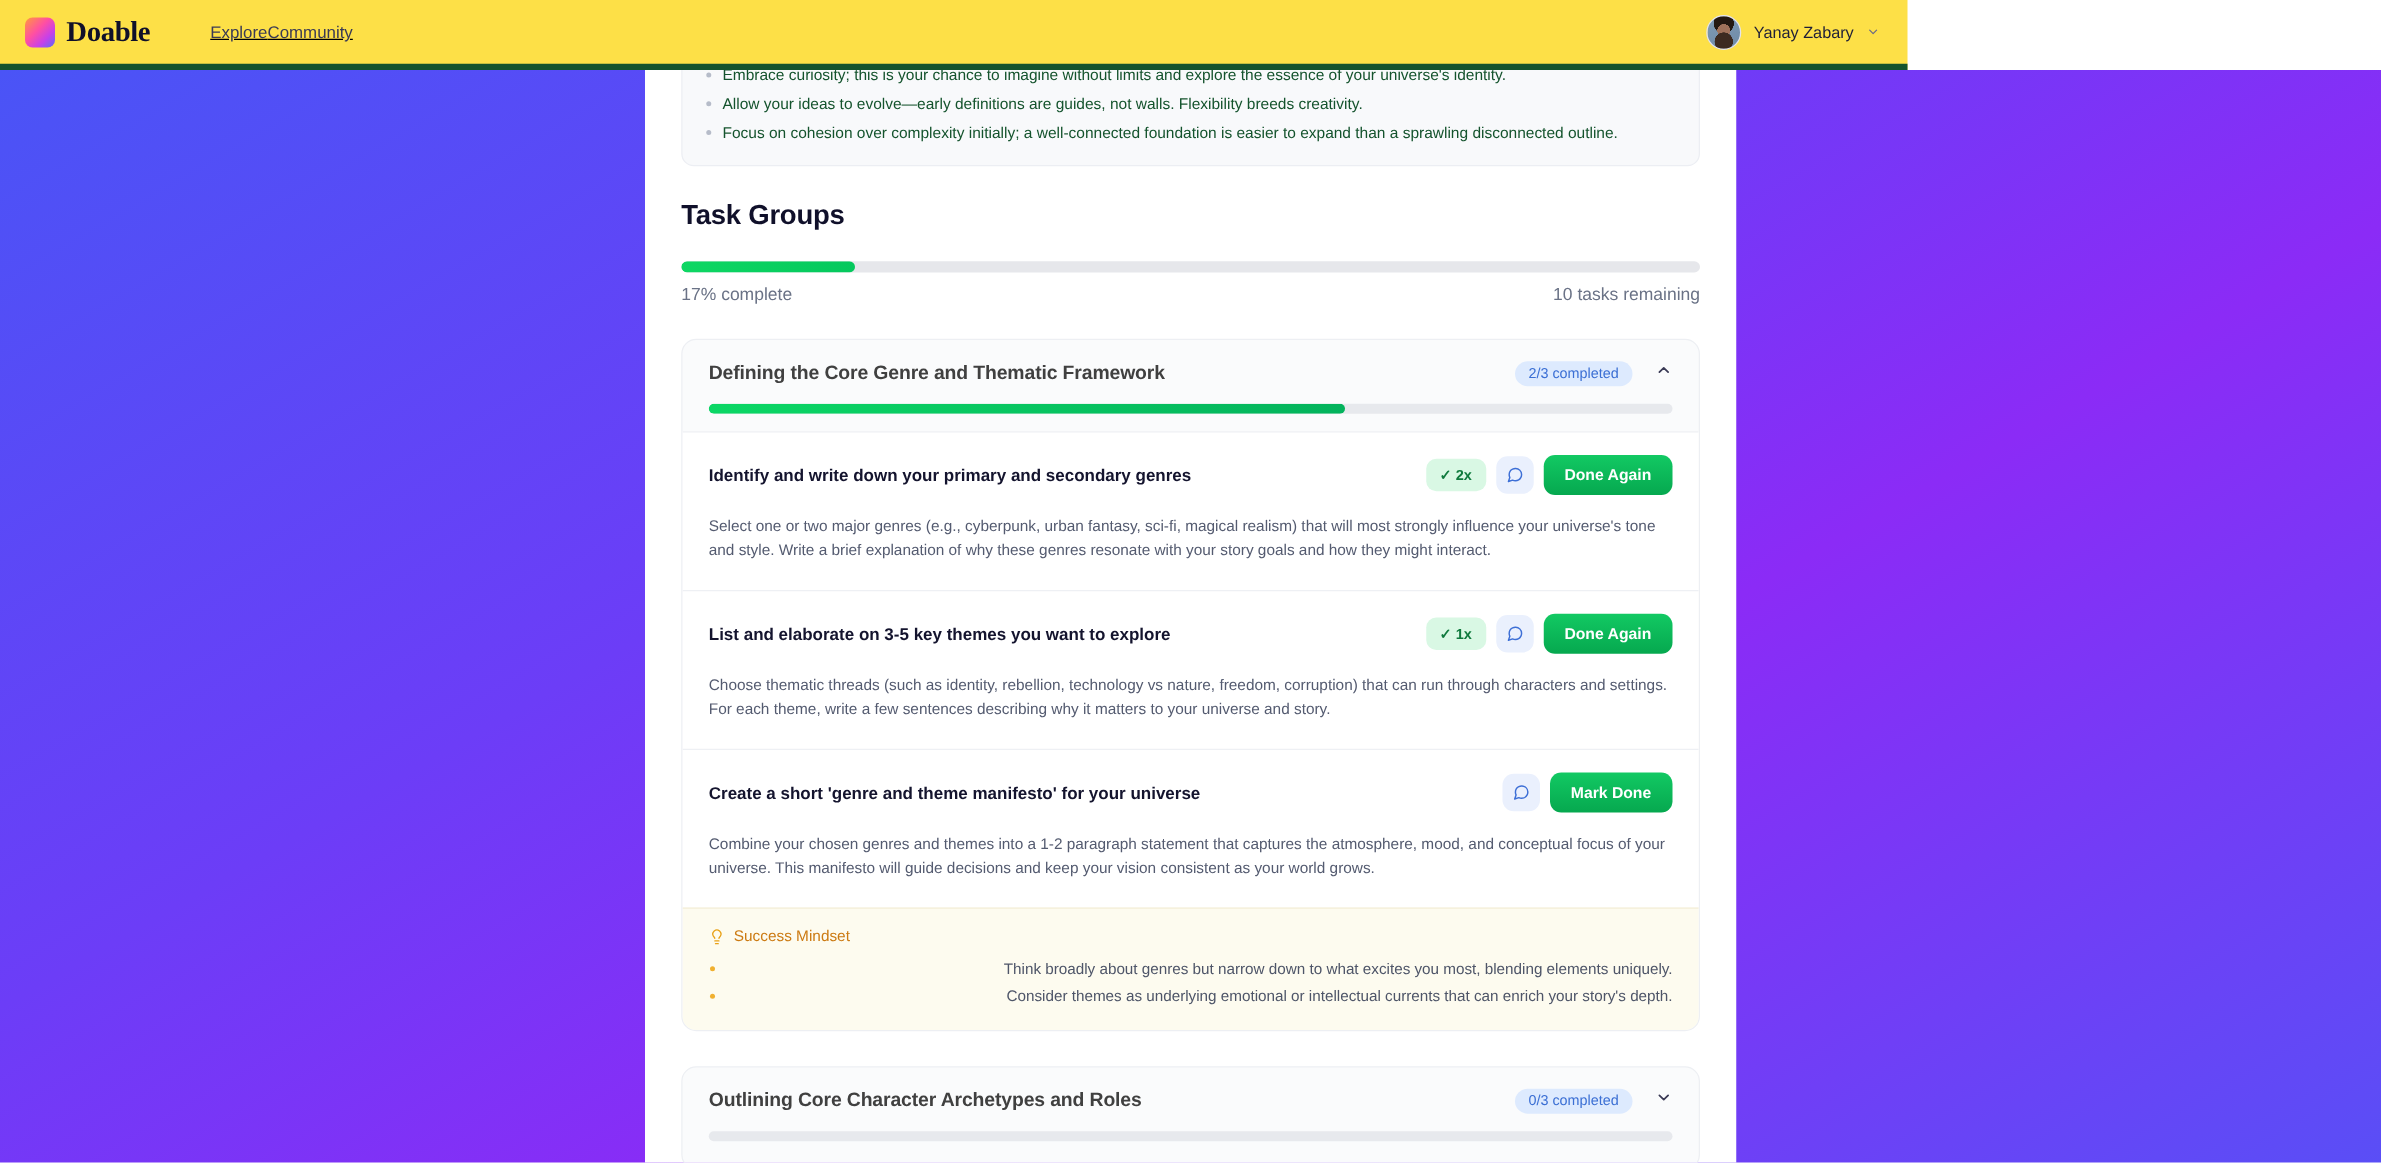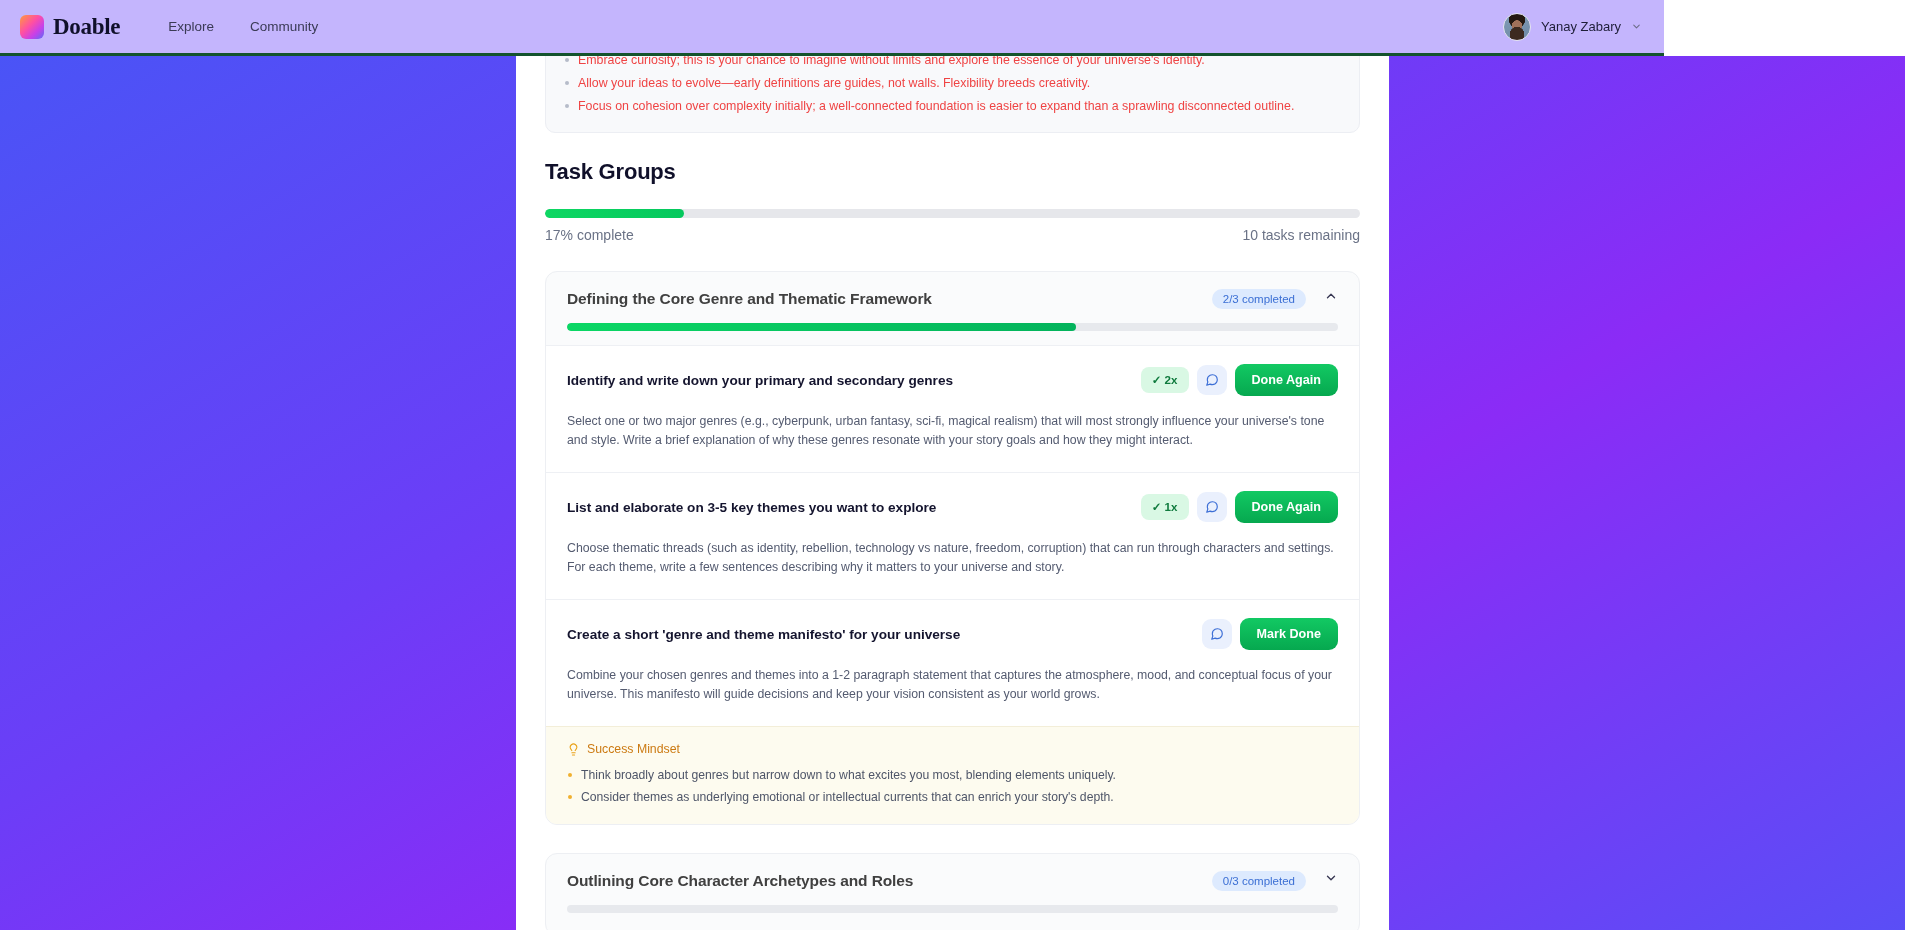--- a/index.html
+++ b/index.html
@@ -9,24 +9,24 @@
     height: 930px;
     overflow: hidden;
     font-family: "Liberation Sans", sans-serif;
     background: #ffffff;
   }
 
   
   .topbar {
     position: absolute;
     top: 0; left: 0;
-    width: 1664px;
+    width: 1526px;
     height: 56px;
-    background: #c4b5fd;
-    border-bottom: 3px solid #14532d;
+    background: #fde047;
+    border-bottom: 5px solid #14532d;
     display: flex;
     align-items: center;
     z-index: 20;
   }
   .brand {
     display: flex;
     align-items: center;
     gap: 9px;
     margin-left: 20px;
   }
@@ -39,22 +39,22 @@
   .brand-name {
     font-family: "Liberation Serif", serif;
     font-size: 23px;
     font-weight: 700;
     color: #10102a;
     letter-spacing: -0.3px;
   }
   .nav-links {
     display: flex;
     align-items: center;
-    gap: 36px;
     margin-left: 48px;
+    text-decoration: underline;
   }
   .nav-link {
     font-size: 13.5px;
     color: #3a3a55;
     cursor: pointer;
     text-decoration: none;
   }
 
   .user-area {
     margin-left: auto;
@@ -119,21 +119,21 @@
     border: 1px solid #eceef3;
     border-radius: 10px;
     padding: 14px 18px 14px 18px;
   }
   .intro-list { list-style: none; }
   .intro-list li {
     position: relative;
     padding-left: 14px;
     font-size: 12.4px;
     line-height: 22px;
-    color: #ef4444;
+    color: #14532d;
     margin-bottom: 1px;
   }
   .intro-list li::before {
     content: "";
     position: absolute;
     left: 1px; top: 9px;
     width: 4px; height: 4px;
     border-radius: 50%;
     background: #b6bcc9;
   }
@@ -301,21 +301,21 @@
     display: flex;
     align-items: center;
     gap: 7px;
     margin-bottom: 8px;
   }
   .bulb { width: 13px; height: 13px; color: #e9a117; display: block; }
   .mindset-title {
     font-size: 12.3px;
     color: #cc7a12;
   }
-  .mindset-list { list-style: none; }
+  .mindset-list { list-style: none; text-align: right; }
   .mindset-list li {
     position: relative;
     padding-left: 14px;
     font-size: 12.2px;
     line-height: 22px;
     color: #4e5568;
   }
   .mindset-list li::before {
     content: "";
     position: absolute;

